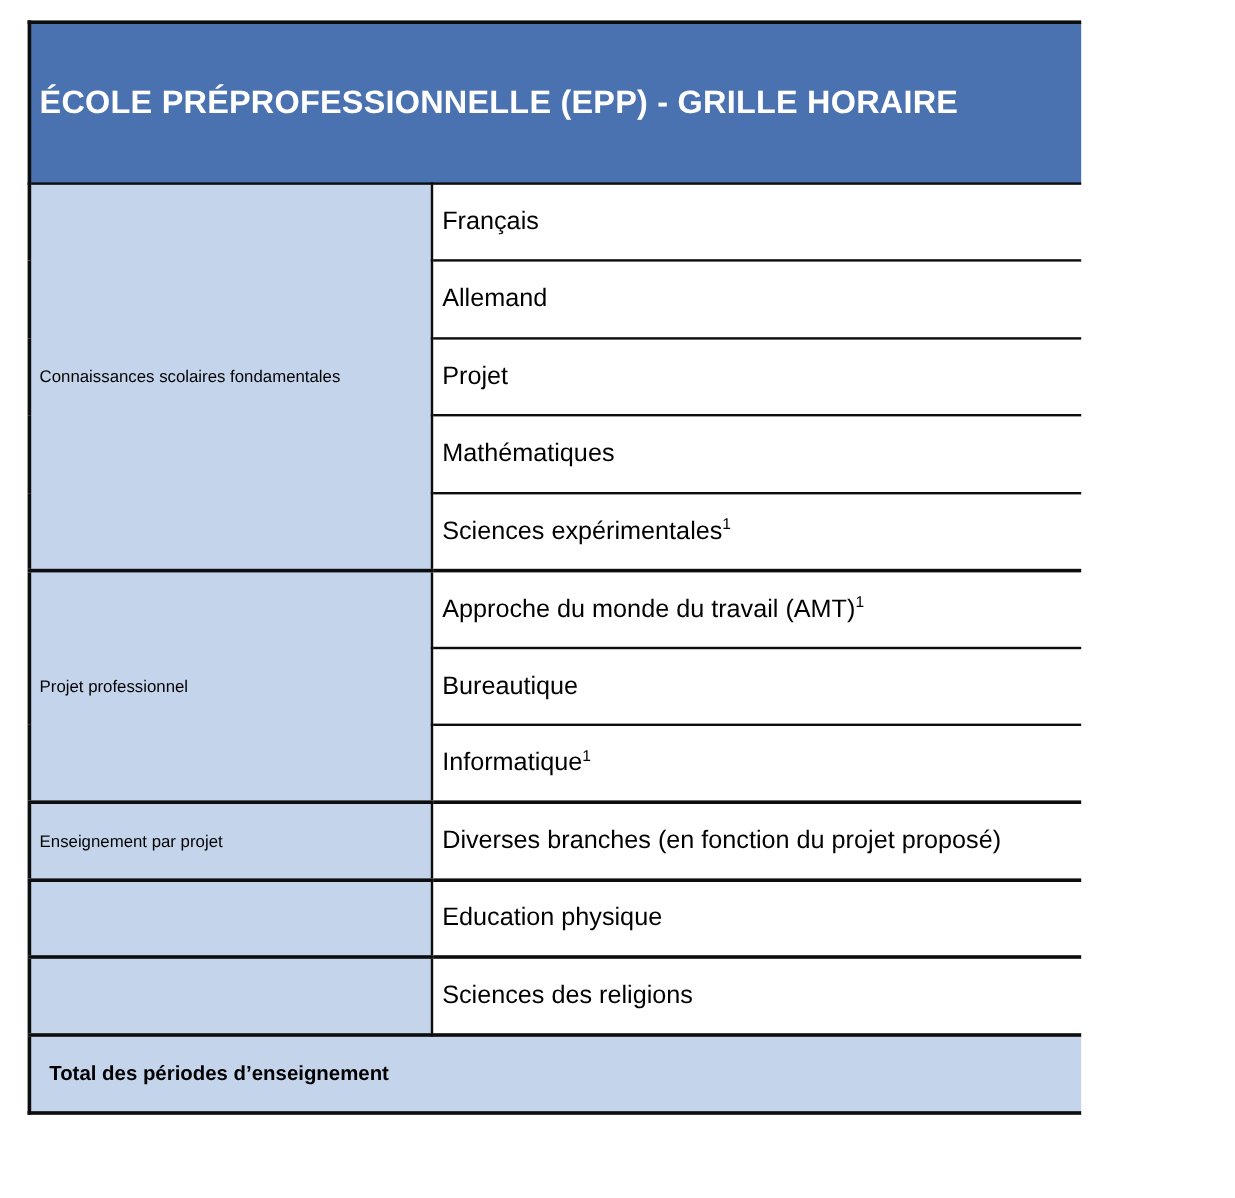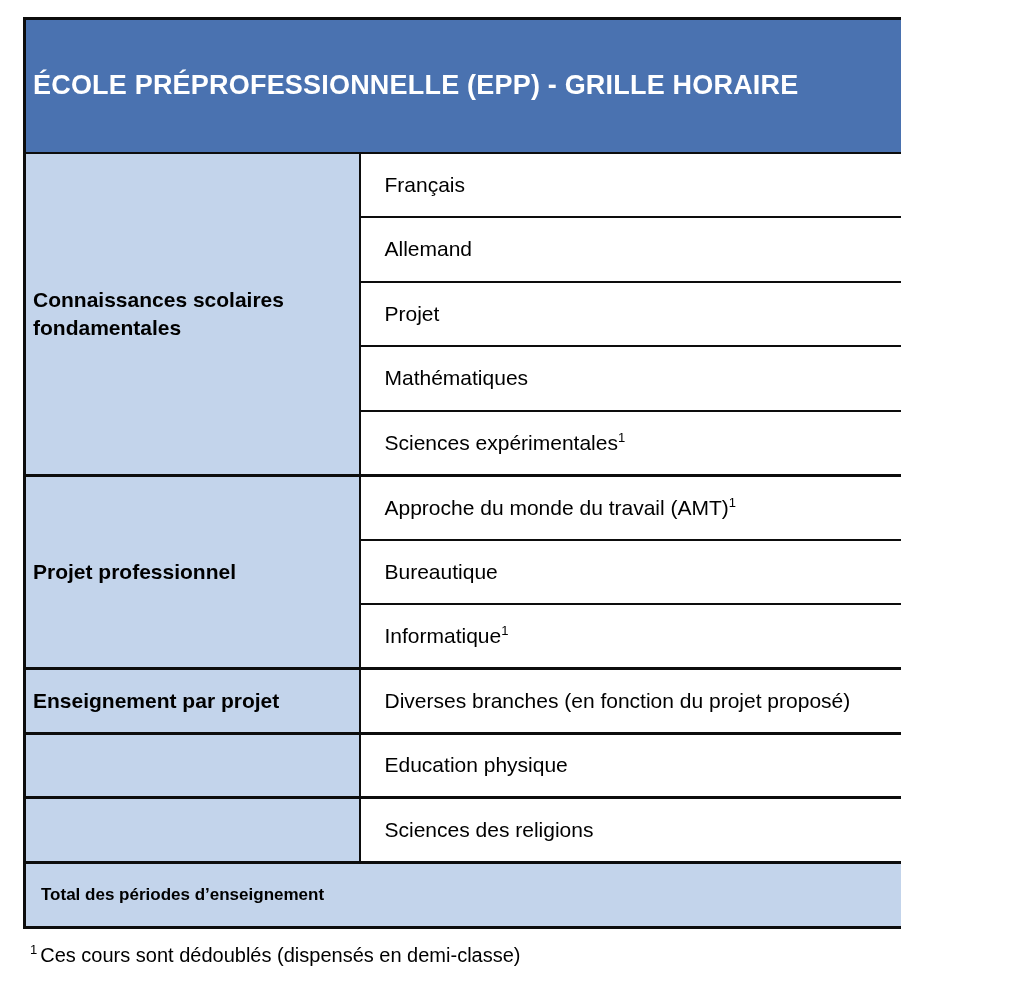--- a/index.html
+++ b/index.html
@@ -35,30 +35,30 @@
     font-size: 27px;
     letter-spacing: 0.2px;
     padding-left: 7px;
     vertical-align: middle;
     border-bottom-width: 3px;
   }
   tr.data-row { height: 64.5px; }
   tr.section-start > td { border-top-width: 3px; margin-left: 23px; }
   td.cat-cell {
     background: var(--cat-bg, #c3d4eb);
-    font-weight: bold;
-    font-size: 21px;
+    font-weight: normal;
+    font-size: 14px;
     line-height: 1.3;
     padding: 0 10px 0 7px;
     vertical-align: middle;
   }
   td.subject-cell {
     background: #ffffff;
     font-size: 21px;
-    padding-left: 24px;
+    padding-left: 8px;
     vertical-align: middle;
   }
   td.num-cell {
     background: #ffffff;
     font-size: 20px;
     font-weight: bold;
     text-align: center;
     vertical-align: middle;
   }
   sup.fn {
@@ -159,17 +159,14 @@
           <td class="subject-cell">Sciences des religions</td>
           <td class="num-cell">1</td>
         </tr>
         <tr class="total-row">
         <td class="total-label-cell" colspan="2">Total des périodes d’enseignement</td>
         <td class="total-value-cell">32</td>
       </tr>
     </tbody>
   </table>
 
-  <div class="footnote">
-    <sup>1</sup><span>Ces cours sont dédoublés (dispensés en demi-classe)</span>
-  </div>
 
 </div>
 
 </body></html>

